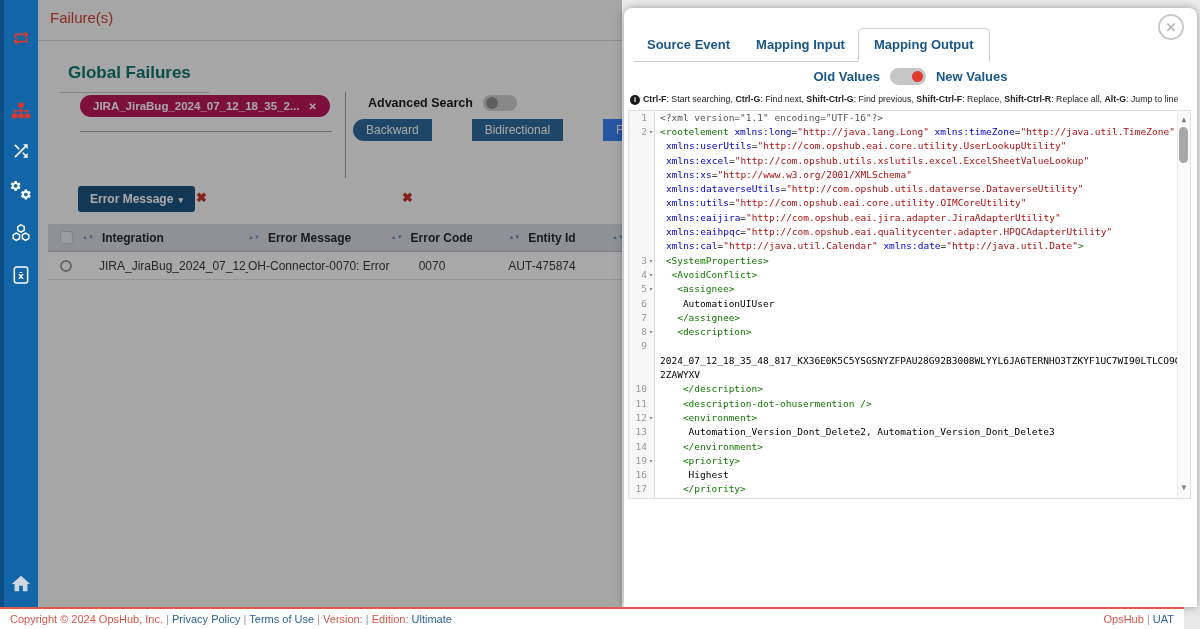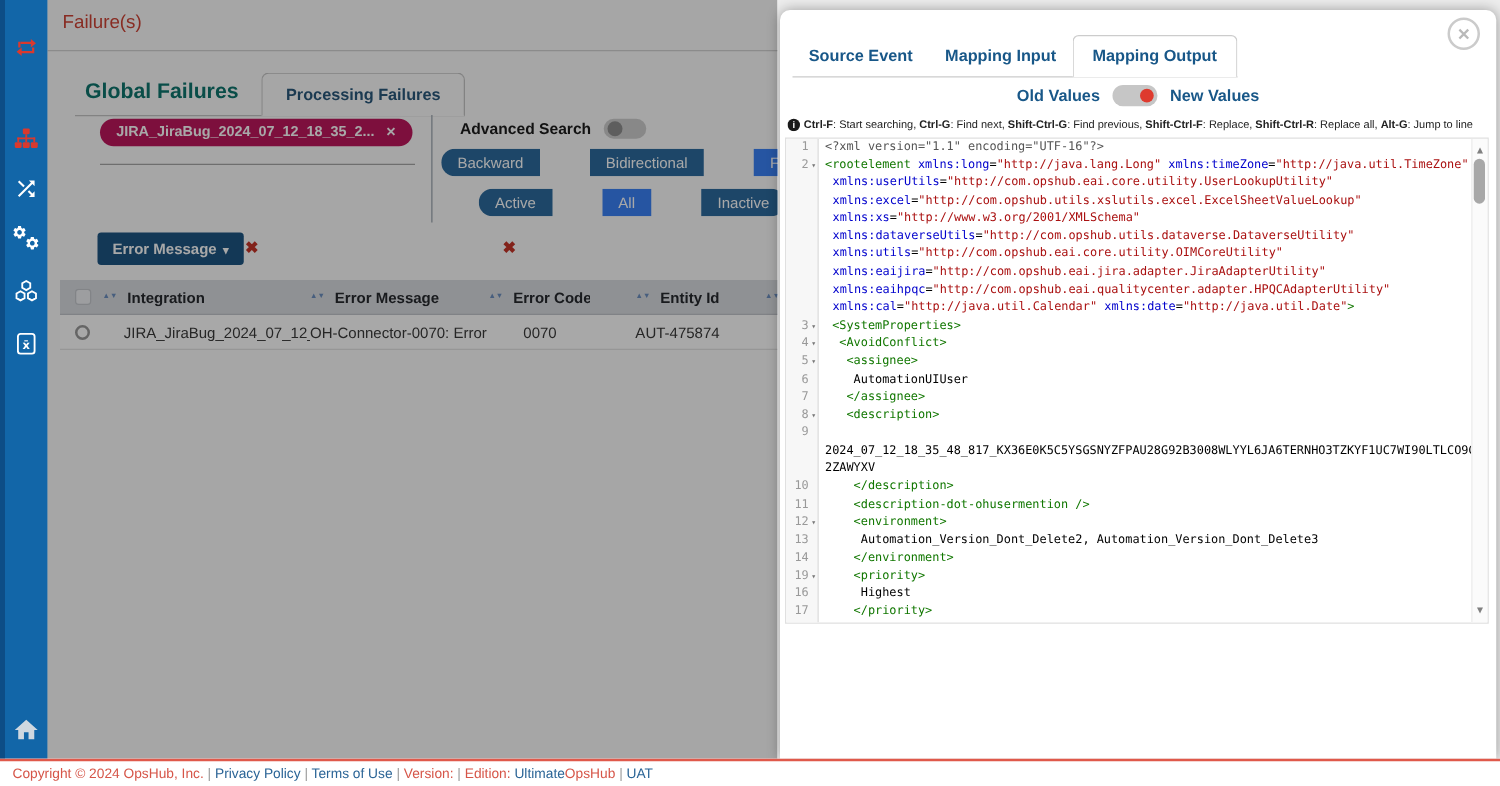--- a/index.html
+++ b/index.html
@@ -90,22 +90,22 @@
   .gut .fold { width:8px; color:#777; font-size:6.5px; line-height:14.3px; text-align:center; }
   .cline { flex:1; padding-left:5px; white-space:pre; overflow:hidden; }
   .cline.pad { padding-left:11px; }
   .c-m { color:#555; } .c-t { color:#117700; } .c-a { color:#0000cc; } .c-s { color:#aa1111; } .c-x { color:#000; }
   .scrollbar { position:absolute; right:0; top:0; bottom:0; width:13px; background:#fbfbfb; border-left:1px solid #ececec; }
   .sb-up, .sb-down { position:absolute; left:0; right:0; text-align:center; color:#808080; font-size:8px; cursor:pointer; }
   .sb-up { top:2px; } .sb-down { bottom:2px; }
   .sb-thumb { position:absolute; top:16px; right:2px; width:9px; height:36px; background:#a8a8a8; border-radius:5px; cursor:pointer; }
 
   
-  .footer { position:absolute; left:0; right:0; bottom:0; height:22px; background:#fff; border-top:2px solid #e0594b;
-            z-index:60; font-size:11px; display:flex; align-items:center; justify-content:flex-start; padding:0 10px; }
+  .footer { position:absolute; left:0; right:16px; bottom:0; height:22px; background:#fff; border-top:2px solid #e0594b;
+            z-index:60; font-size:11px; display:flex; align-items:center; justify-content:space-between; padding:0 10px; }
   .f-red { color:#d65548; } .f-blue { color:#2a6496; cursor:pointer; } .f-sep { color:#9a9a9a; }
 </style>
 </head>
 <body>
 
 <div class="screen">
 
   <div class="sidebar">
     <div class="sb-icon" style="top:26px">
       <svg width="22" height="22" viewBox="0 0 24 24" fill="#d9392e">
@@ -154,45 +154,39 @@
         </svg>
     </div>
   </div>
 
   <div class="main">
     <div class="page-title">Failure(s)</div>
     <div class="hr-top"></div>
 
     <div class="tabswrap">
       <div class="tab-inactive">Global Failures</div>
-      <div class="tab-active">Processing Failures</div>
     </div>
 
     <div class="chip">
       <span>JIRA_JiraBug_2024_07_12_18_35_2...</span>
       <span class="chip-x">✕</span>
     </div>
     <div class="chip-divider"></div>
 
     <div class="vdiv"></div>
     <div class="advrow1">
       <span class="advlabel">Advanced Search</span>
       <span class="toggle-off">
           <span class="knob"></span>
         </span>
     </div>
     <div class="seggroup dirgroup">
       <span class="seg">Backward</span>
       <span class="seg">Bidirectional</span>
       <span class="seg sel">Forward</span>
-    </div>
-    <div class="seggroup stategroup">
-      <span class="seg">Active</span>
-      <span class="seg sel">All</span>
-      <span class="seg">Inactive</span>
     </div>
 
     <div class="errbtn"><span>Error Message</span><span class="caret">▾</span></div>
     <span class="redx x1">✖</span>
     <span class="redx x2">✖</span>
 
     <div class="ftable">
       <div class="thead">
         <div class="tc c0">
             <span class="hcheck"></span>

